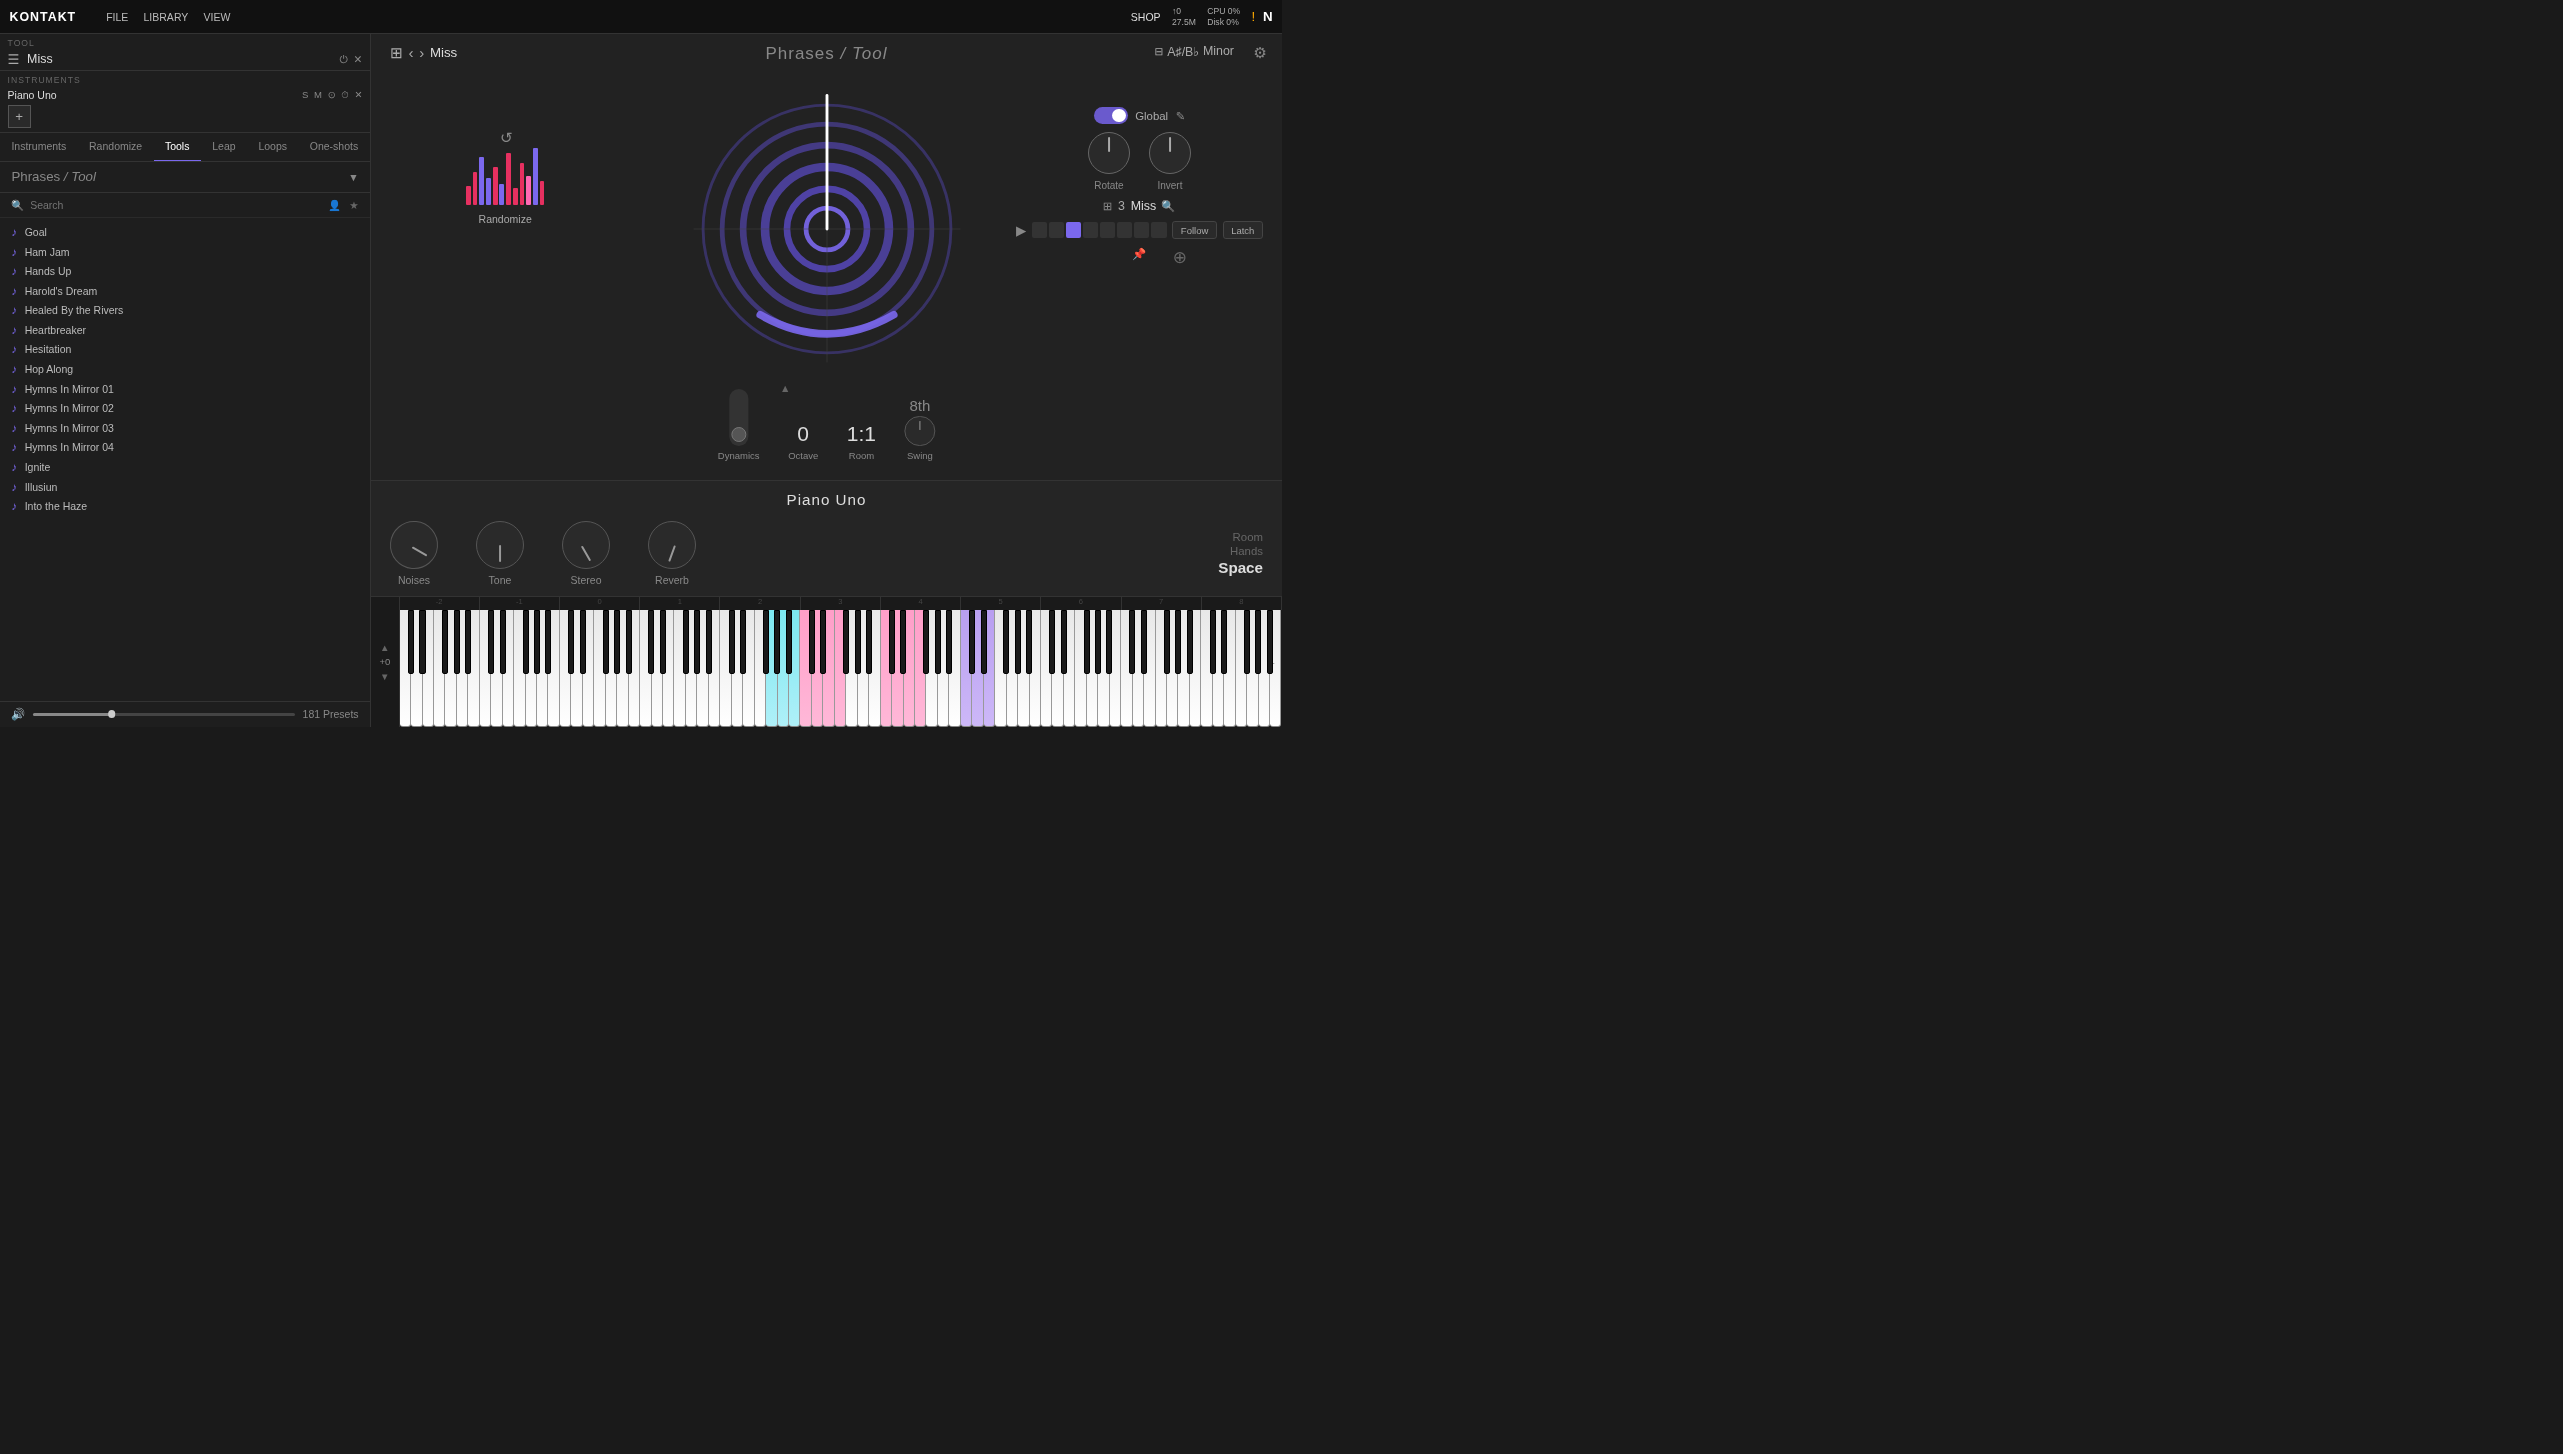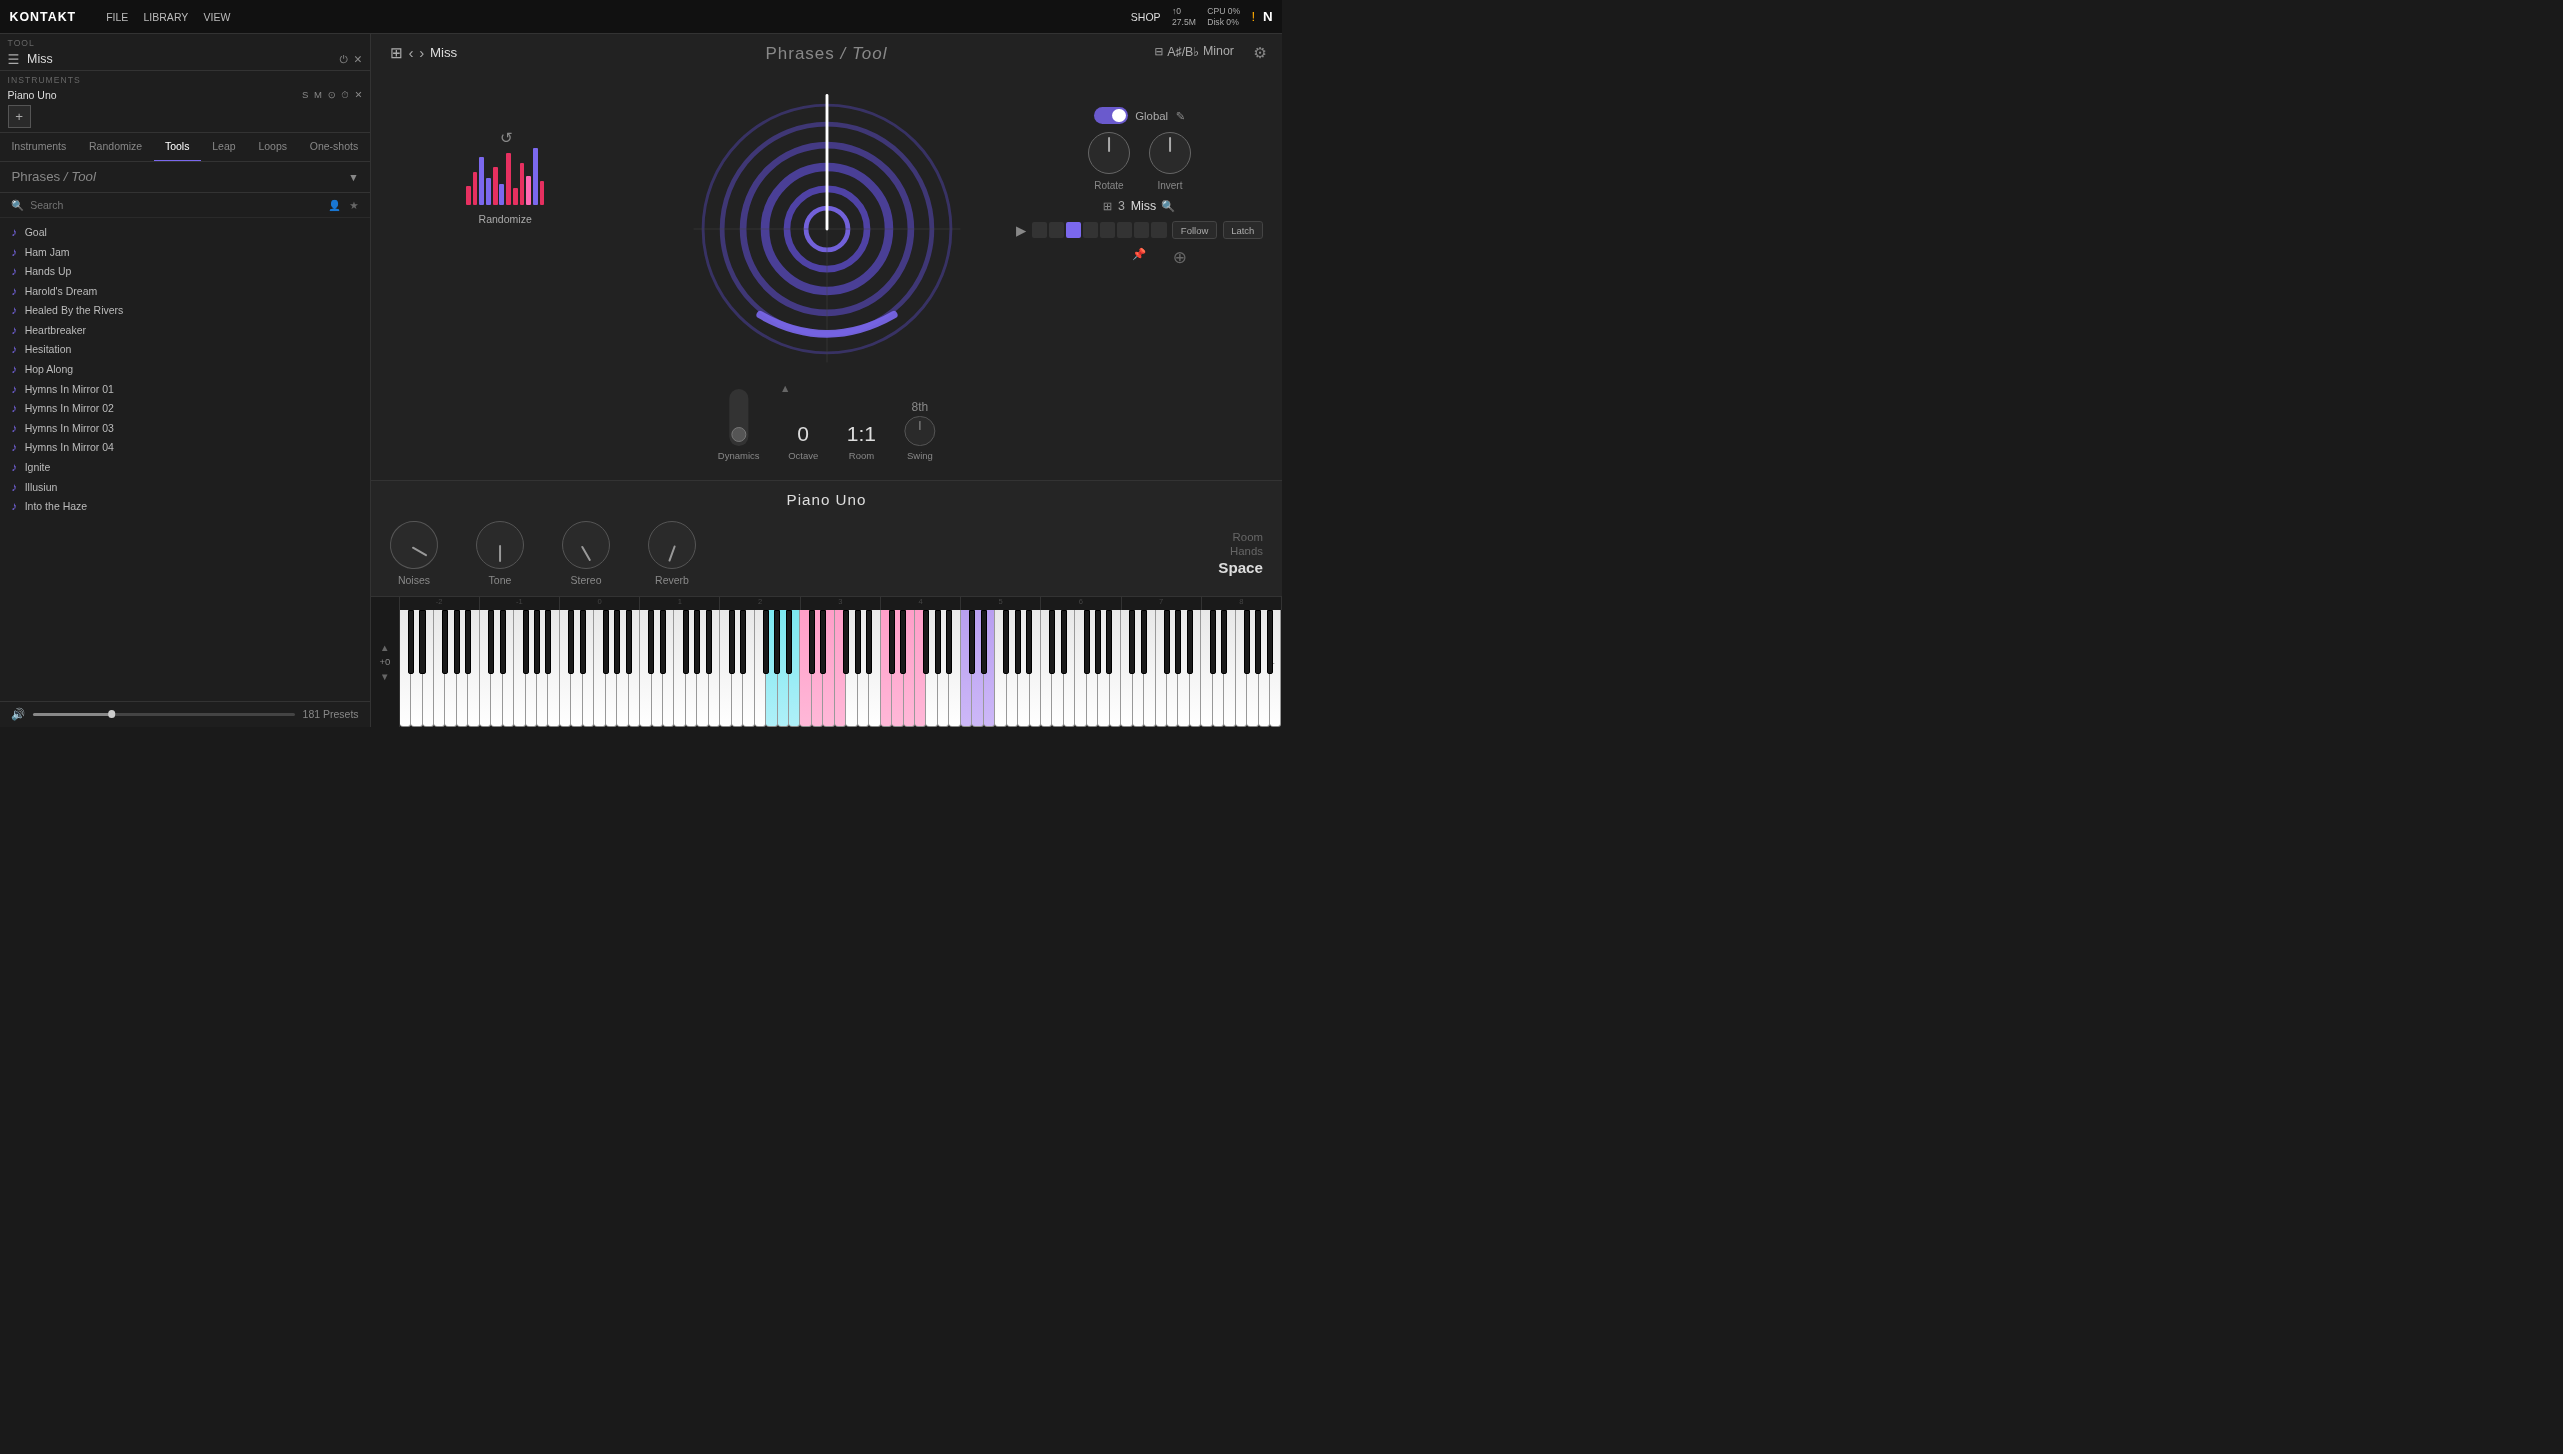--- a/index.html
+++ b/index.html
@@ -876,21 +876,21 @@
         <div class="control-item">
           <span class="control-value">0</span>
           <span class="control-label">Octave</span>
         </div>
         <div class="control-item">
           <span class="control-value">1:1</span>
           <span class="control-label">Room</span>
         </div>
         <div class="control-item">
           <div style="display:flex;flex-direction:column;align-items:center;gap:1.9px;">
-            <span style="color:#888;font-size:12px;">8th</span>
+            <span style="color:#888;font-size:15px;">8th</span>
             <div style="width:30.5px;height:30.5px;border:1.9px solid #555;border-radius:50%;background:#2a2a2a;position:relative;">
               <div style="width:1.9px;height:9.5px;background:#999;position:absolute;top:3.8px;left:50%;transform:translateX(-50%);border-radius:1px;"></div>
             </div>
           </div>
           <span class="control-label">Swing</span>
         </div>
       </div>
 
       <div style="position:absolute;right:95px;top:50%;transform:translateY(-50%);">
         <span style="color:#666;font-size:17px;">⊕</span>

